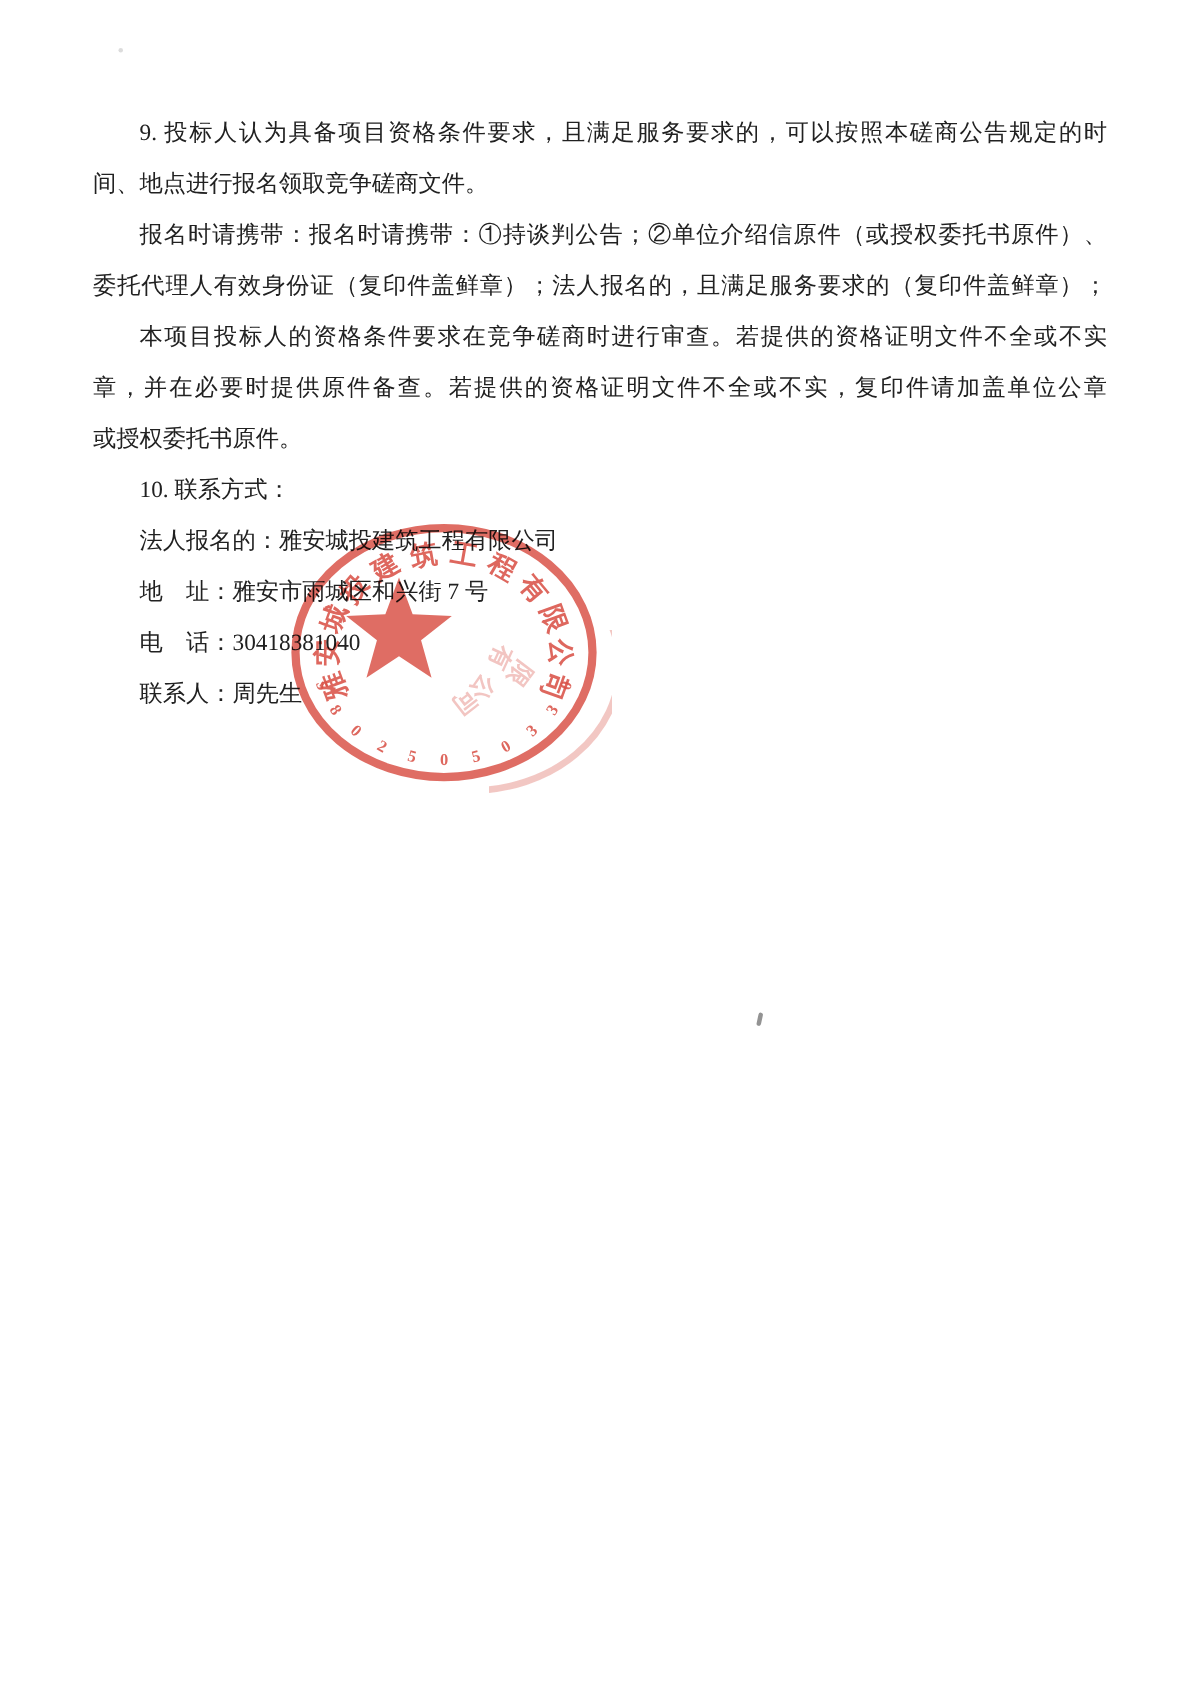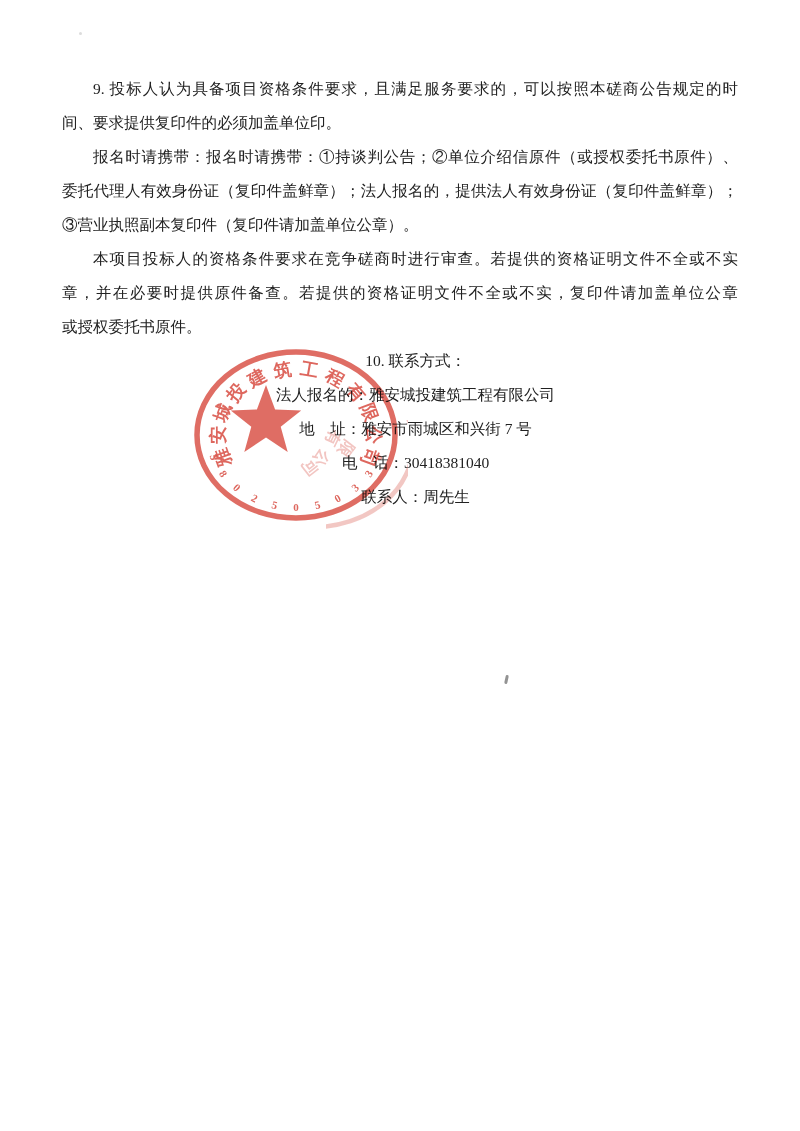--- a/index.html
+++ b/index.html
@@ -28,21 +28,20 @@
     line-height: 34px;
     color: #212121;
     z-index: 1;
   }
   .line {
     height: 34px;
     text-align: left;
   }
   .line.indent {
     text-indent: 2em;
-    text-align: center;
   }
   .line.justify {
     text-align: justify;
     text-align-last: justify;
   }
   
   .seal {
     position: absolute;
     left: 188px;
     top: 342px;
@@ -92,24 +91,23 @@
     opacity: 0.9;
   }
 </style>
 </head>
 <body style="background: rgb(255, 255, 255);">
 
 <div class="page">
 
   <div class="text-flow" id="text-flow" style="color: rgb(33, 33, 33);">
       <div class="line indent justify">9. 投标人认为具备项目资格条件要求，且满足服务要求的，可以按照本磋商公告规定的时</div>
-      <div class="line">间、要求提供复印件的必须加盖单位印。</div>
+      <div class="line">间、地点进行报名领取竞争磋商文件。</div>
       <div class="line indent justify">报名时请携带：报名时请携带：①持谈判公告；②单位介绍信原件（或授权委托书原件）、</div>
-      <div class="line justify">委托代理人有效身份证（复印件盖鲜章）；法人报名的，提供法人有效身份证（复印件盖鲜章）；</div>
-      <div class="line">③营业执照副本复印件（复印件请加盖单位公章）。</div>
+      <div class="line justify">委托代理人有效身份证（复印件盖鲜章）；法人报名的，且满足服务要求的（复印件盖鲜章）；</div>
       <div class="line indent justify">本项目投标人的资格条件要求在竞争磋商时进行审查。若提供的资格证明文件不全或不实</div>
       <div class="line justify">章，并在必要时提供原件备查。若提供的资格证明文件不全或不实，复印件请加盖单位公章</div>
       <div class="line">或授权委托书原件。</div>
       <div class="line indent">10. 联系方式：</div>
       <div class="line indent">法人报名的：雅安城投建筑工程有限公司</div>
       <div class="line indent">地　址：雅安市雨城区和兴街 7 号</div>
       <div class="line indent">电　话：30418381040</div>
       <div class="line indent">联系人：周先生</div>
     </div>
 

